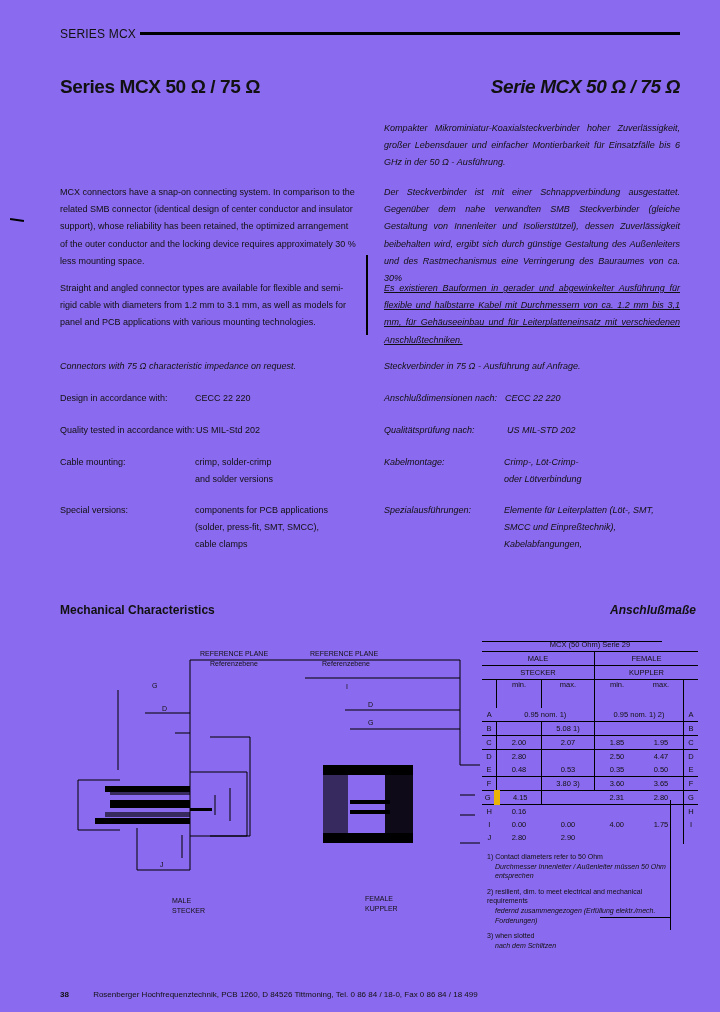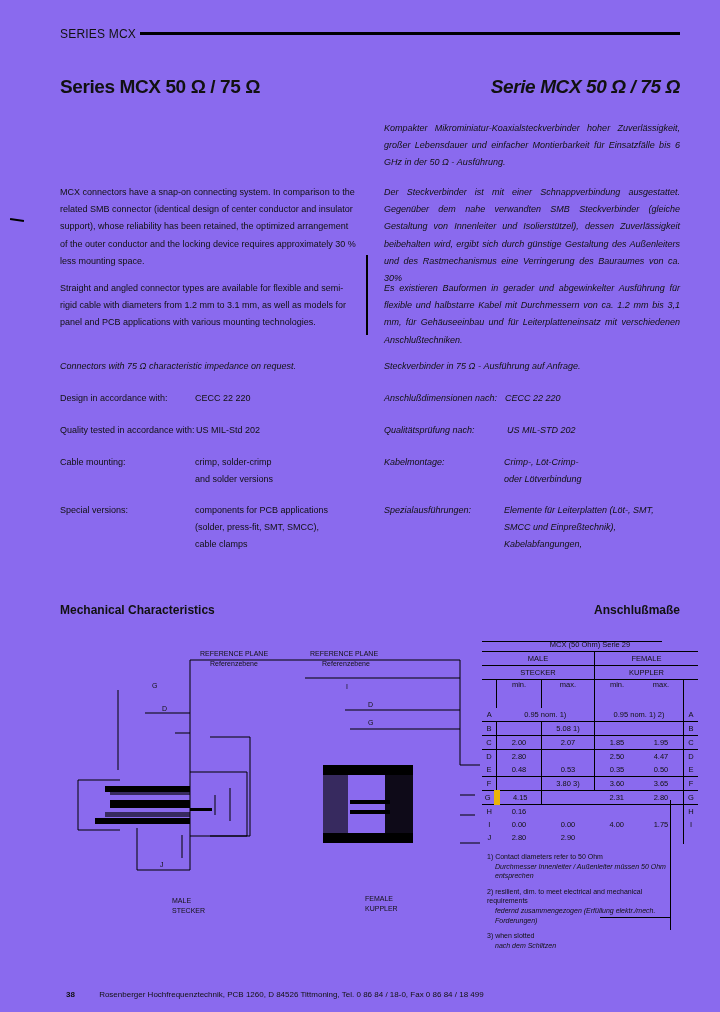--- a/index.html
+++ b/index.html
@@ -16,29 +16,29 @@
   .col { font-size:9px; line-height:17.2px; }
   .col-en { left:60px; width:296px; }
   .col-de { left:384px; width:296px; font-style:italic; text-align:justify; }
   .col p { margin:0; }
   .para { position:absolute; width:100%; }
   .spec-row { position:absolute; left:0; width:100%; }
   .spec-label { position:absolute; left:0; }
   .spec-val { position:absolute; }
   .section { top:603px; font-size:12px; font-weight:bold; }
   .sec-en { left:60px; }
-  .sec-de { right:40px; }
+  .sec-de { right:24px; font-style:italic; }
   .diag-text { font-size:7px; line-height:9px; }
   .line { position:absolute; background:#000; }
   table.dims { position:absolute; left:482px; top:638px; border-collapse:collapse; font-size:7.5px; }
   table.dims td { padding:0 2px; height:13px; text-align:center; white-space:nowrap; }
   .notes { left:487px; top:852px; width:180px; font-size:7px; line-height:9.6px; }
   .notes .de { font-style:italic; }
   .footer { left:60px; top:990px; font-size:8px; }
-  .footer .pg { font-weight:bold; margin-right:22px;margin-left:6px; }
+  .footer .pg { font-weight:bold; margin-right:22px; }
   .tick { left:10px; top:219px; width:14px; height:2px; background:#000; transform:rotate(8deg); }
 </style>
 </head>
 <body>
 
 <div class="abs hdr-label">SERIES MCX</div>
 <div class="abs hdr-rule"></div>
 <div class="abs title title-en">Series MCX 50 Ω / 75 Ω</div>
 <div class="abs title title-de">Serie MCX 50 Ω / 75 Ω</div>
 
@@ -68,21 +68,21 @@
 (solder, press-fit, SMT, SMCC),
 cable clamps</span>
   </div>
 </div>
 
 <div class="line" style="left:366px; top:255px; width:2px; height:80px;"></div>
 
 <div class="abs col col-de" style="top:120px; height:440px;">
   <p class="para" style="top:0;">Kompakter Mikrominiatur-Koaxialsteckverbinder hoher Zuverlässigkeit, großer Lebensdauer und einfacher Montierbarkeit für Einsatzfälle bis 6 GHz in der 50 Ω - Ausführung.</p>
   <p class="para" style="top:64px;">Der Steckverbinder ist mit einer Schnappverbindung ausgestattet. Gegenüber dem nahe verwandten SMB Steckverbinder (gleiche Gestaltung von Innenleiter und Isolierstützel), dessen Zuverlässigkeit beibehalten wird, ergibt sich durch günstige Gestaltung des Außenleiters und des Rastmechanismus eine Verringerung des Bauraumes von ca. 30%</p>
-  <p class="para" style="top:160px;">Es existieren Bauformen in gerader und abgewinkelter Ausführung für flexible und halbstarre Kabel mit Durchmessern von ca. 1.2 mm bis 3,1 mm, für Gehäuseeinbau und für Leiterplatteneinsatz mit verschiedenen Anschlußtechniken.</p>
+  <p class="para" style="top:160px;text-decoration:underline;">Es existieren Bauformen in gerader und abgewinkelter Ausführung für flexible und halbstarre Kabel mit Durchmessern von ca. 1.2 mm bis 3,1 mm, für Gehäuseeinbau und für Leiterplatteneinsatz mit verschiedenen Anschlußtechniken.</p>
   <p class="para" style="top:238px;">Steckverbinder in 75 Ω - Ausführung auf Anfrage.</p>
 
   <div class="spec-row" style="top:270px;">
     <span class="spec-label">Anschlußdimensionen nach:</span>
     <span class="spec-val" style="left:121px;">CECC 22 220</span>
   </div>
   <div class="spec-row" style="top:302px;">
     <span class="spec-label">Qualitätsprüfung nach:</span>
     <span class="spec-val" style="left:123px;">US MIL-STD 202</span>
   </div>

